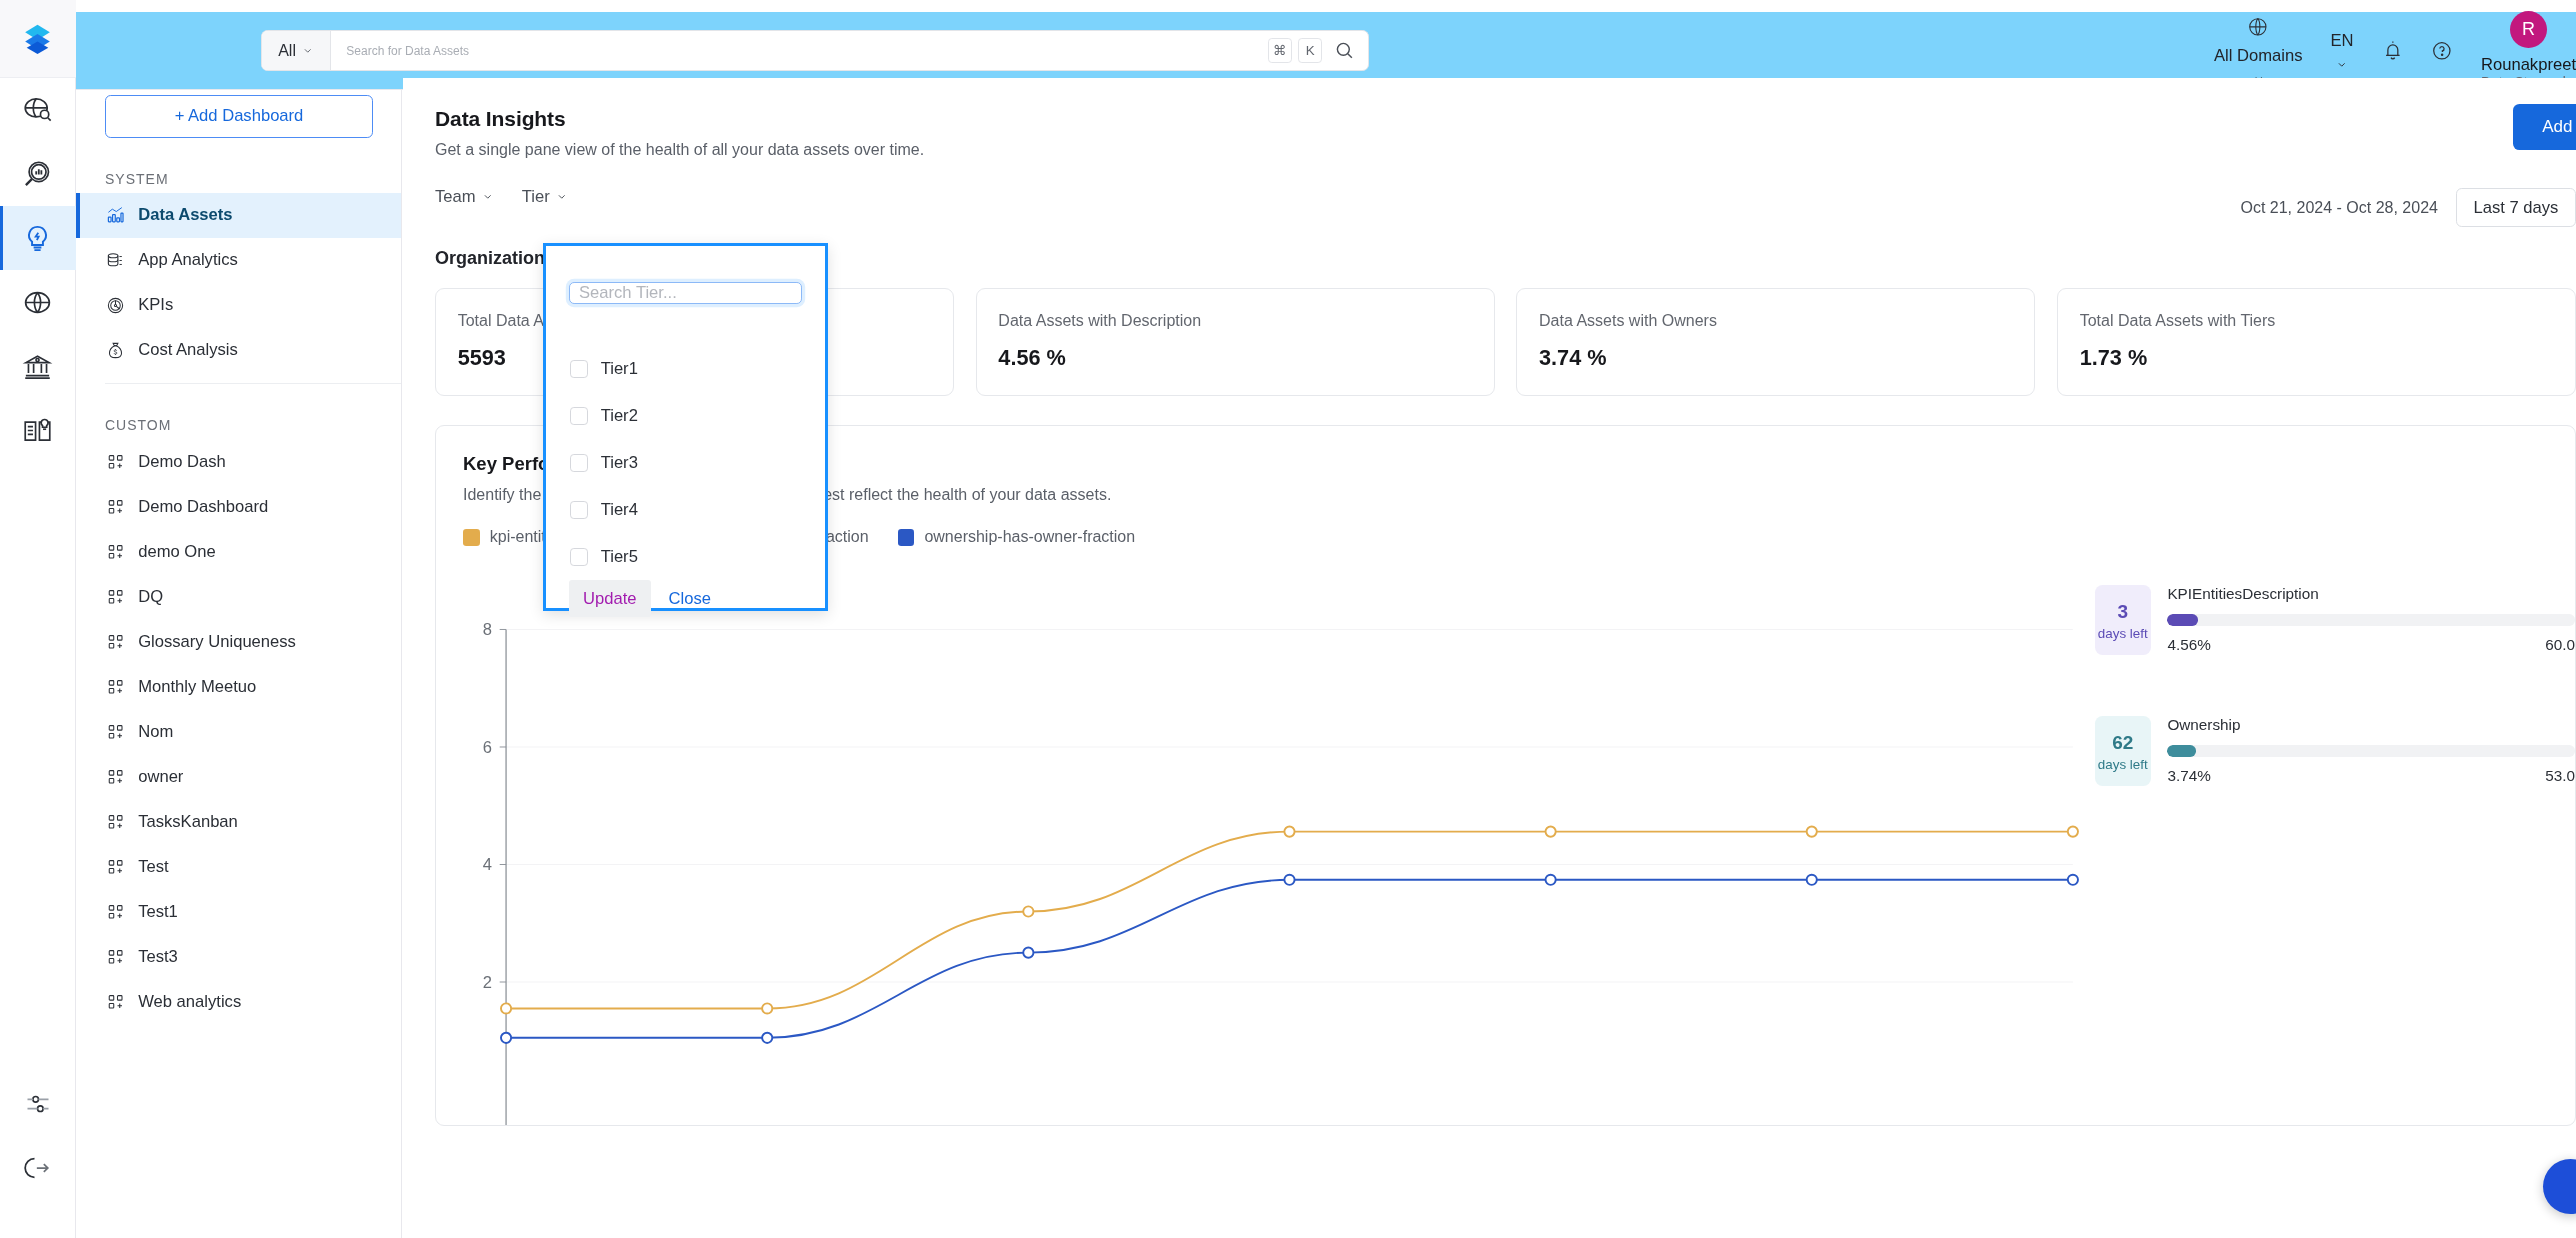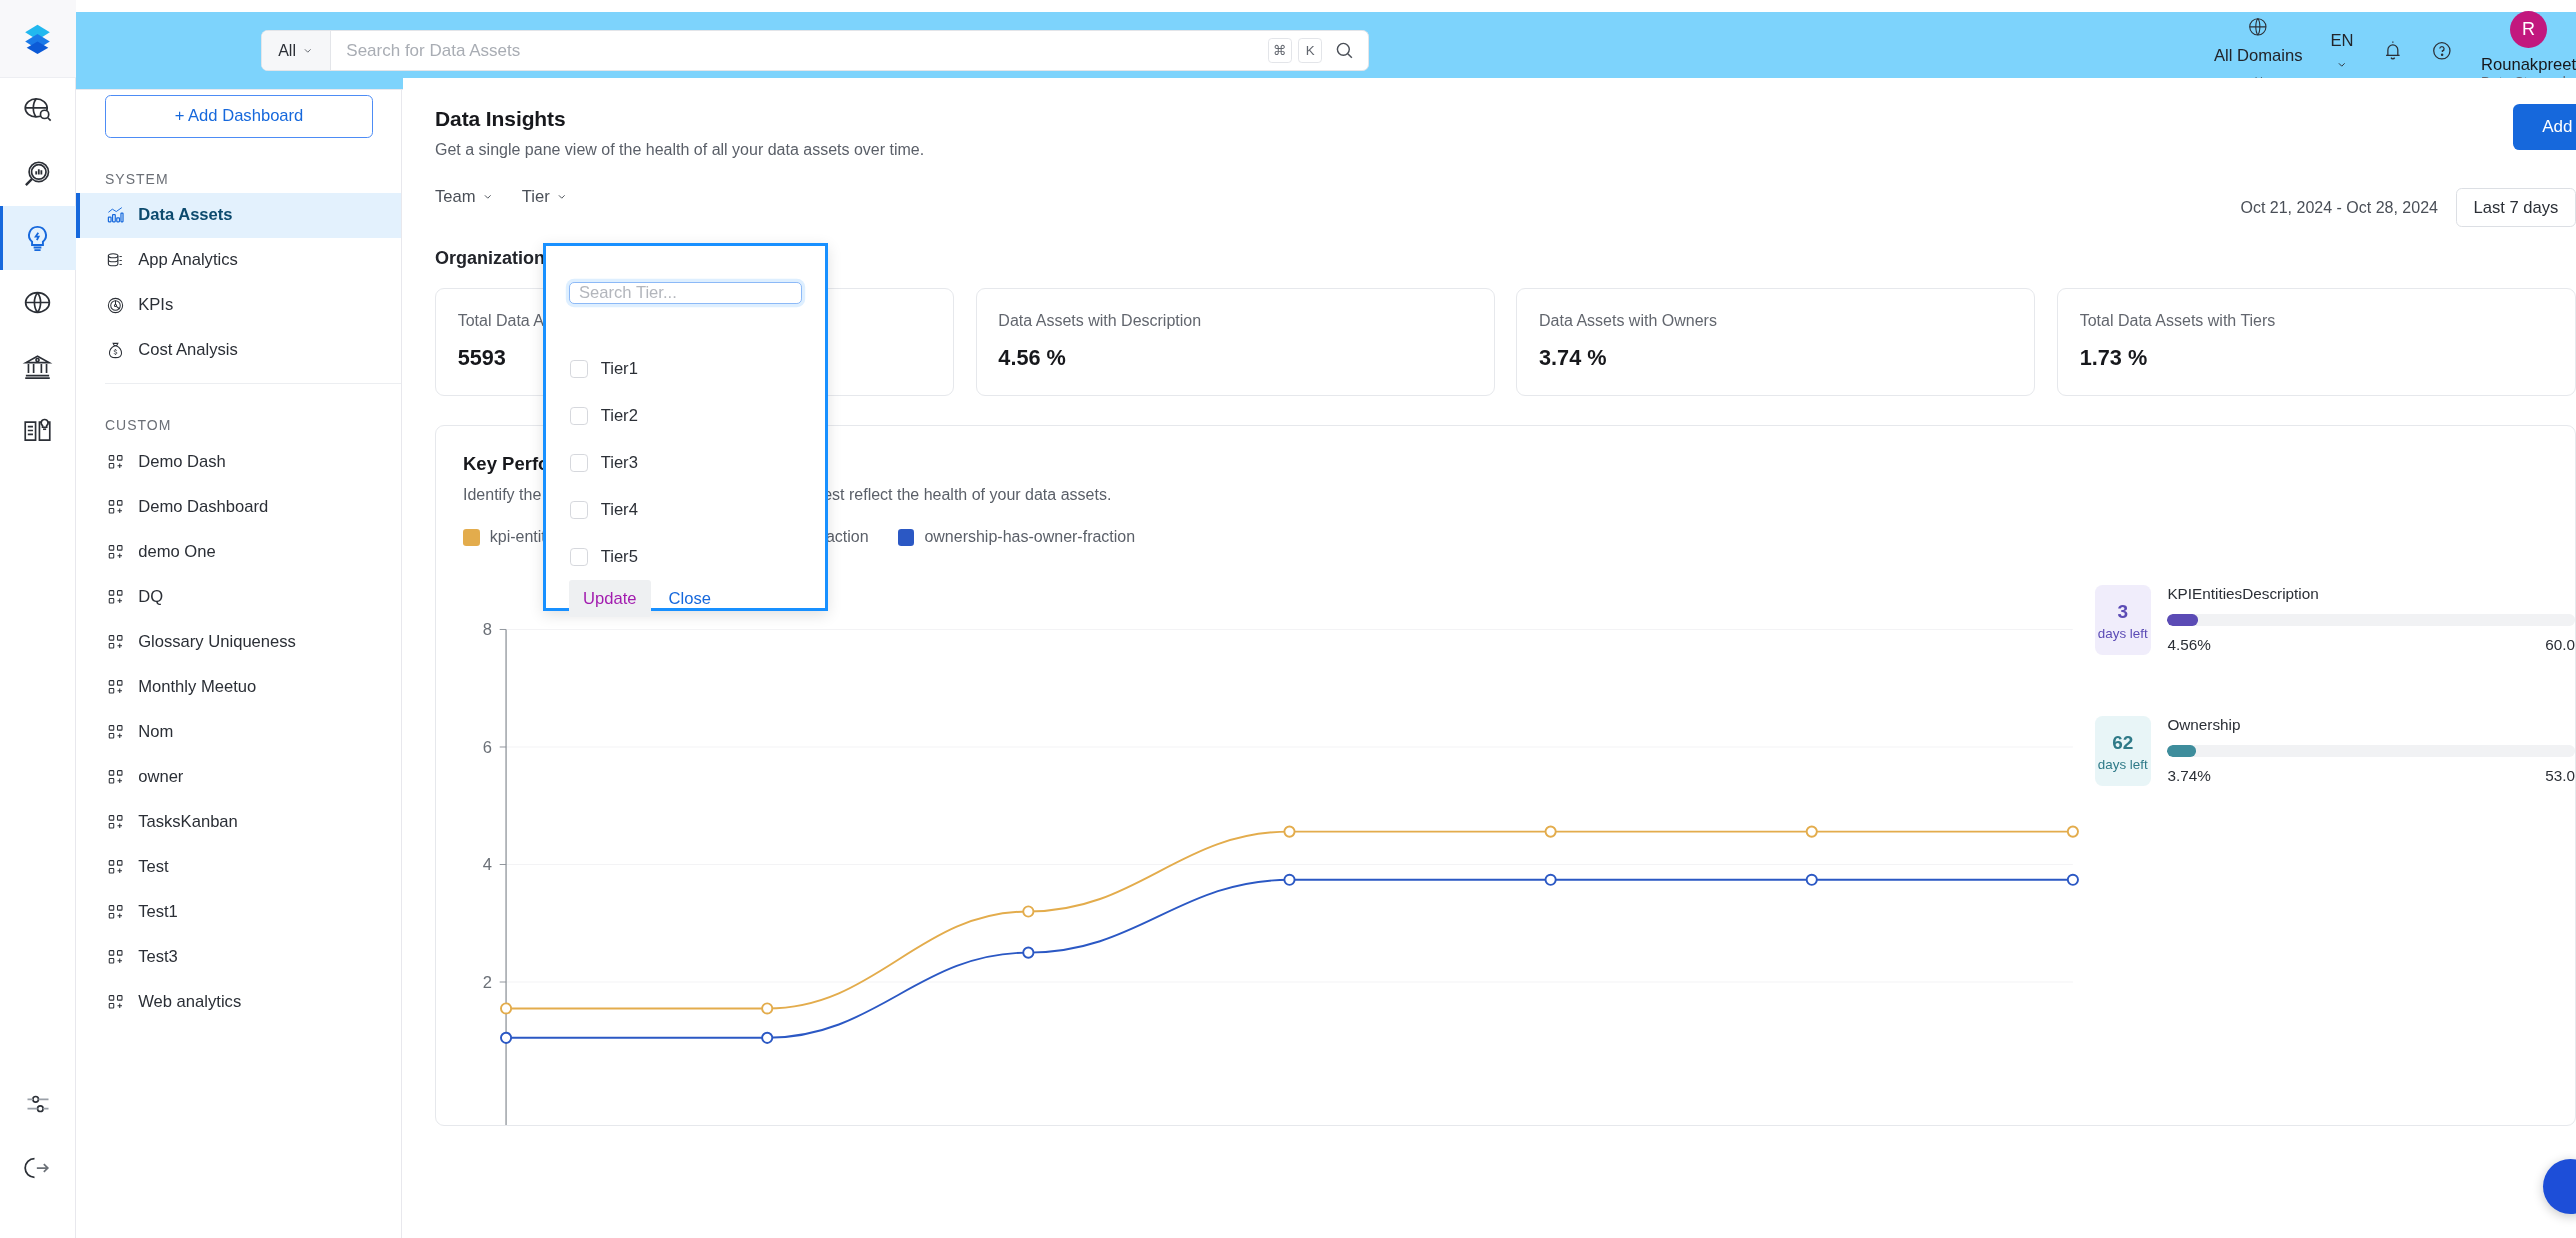--- a/index.html
+++ b/index.html
@@ -145,21 +145,21 @@
   #topbar {
     position:absolute; left:76px; top:12px; right:0; height:78px; background:#7dd3fc;
     border-bottom:0.6px solid #e8e8ed; display:flex; align-items:center;
   }
   #searchbox {
     margin-left:185px; width:1108px; height:41px; display:flex; align-items:center;
     border:0.6px solid #e3e5e9; border-radius:6.4px; overflow:hidden; background:#fff;
   }
   #scope { width:69px; height:41px; background:#f6f7f9; border-right:0.6px solid #e3e5e9;
            display:flex; align-items:center; justify-content:center; gap:6.4px; font-size:16px; color:#2b2f36; cursor:pointer;}
-  #search-input { flex:1 1 auto; border:none; outline:none; font-size:17px; color:#2b2f36; padding:0 15.3px; background:transparent;}
+  #search-input { flex:1 1 auto; border:none; outline:none; font-size:12px; color:#2b2f36; padding:0 15.3px; background:transparent;}
   #search-input::placeholder{ color:#a9adb4;}
   .kbd{ border:0.6px solid #e3e5e9; border-radius:3.8px; min-width:24px; height:25.5px; display:flex; align-items:center; justify-content:center;
         font-size:13.4px; color:#62666e; margin-right:6.4px;}
   #search-icon-btn{ margin:0 14px 0 5.1px; cursor:pointer; display:flex; align-items:center;}
   #topright { margin-left:auto; display:flex; align-items:center; gap:28px; padding-right:0px;}
   .tr-item{ display:flex; align-items:center; gap:7.6px; font-size:16.6px; color:#22242a; cursor:pointer;flex-direction:column;}
   #avatar{ width:37px; height:37px; border-radius:50%; background:#c2187e; color:#fff; display:flex; align-items:center; justify-content:center; font-size:18px;}
   #username{ font-size:16.6px; font-weight:normal; color:#17181c; line-height:1.15;}
   #userrole{ font-size:14px; color:#62666e; }
 

